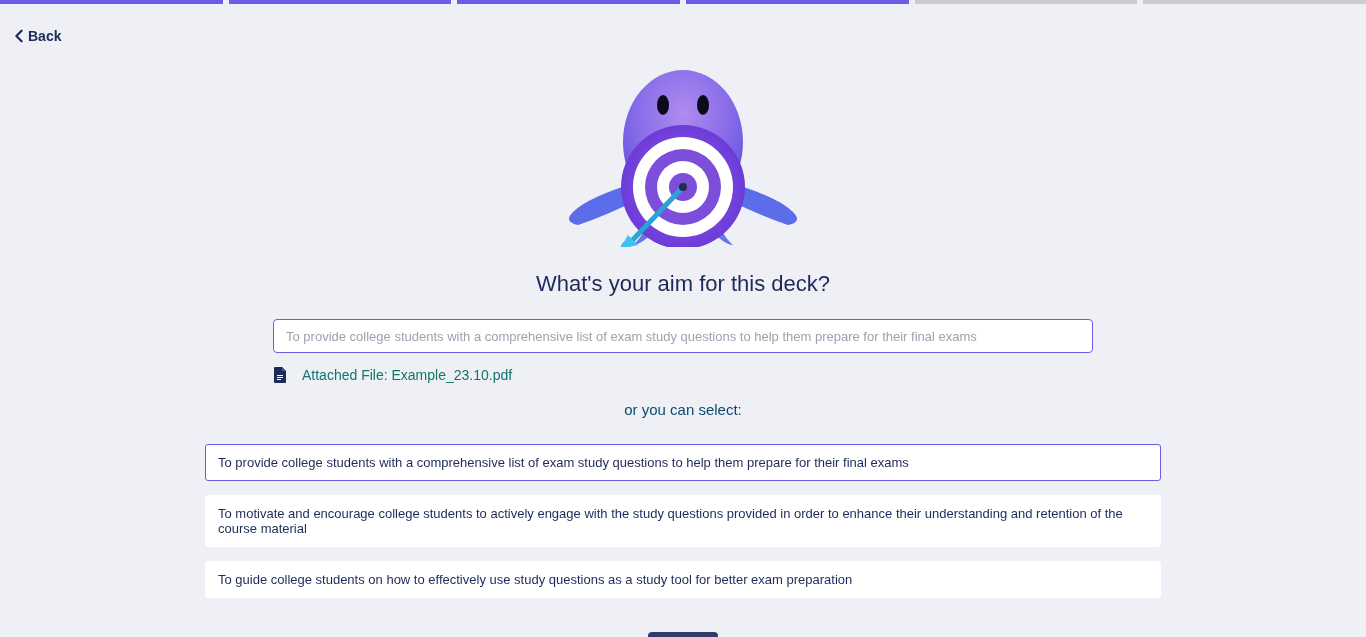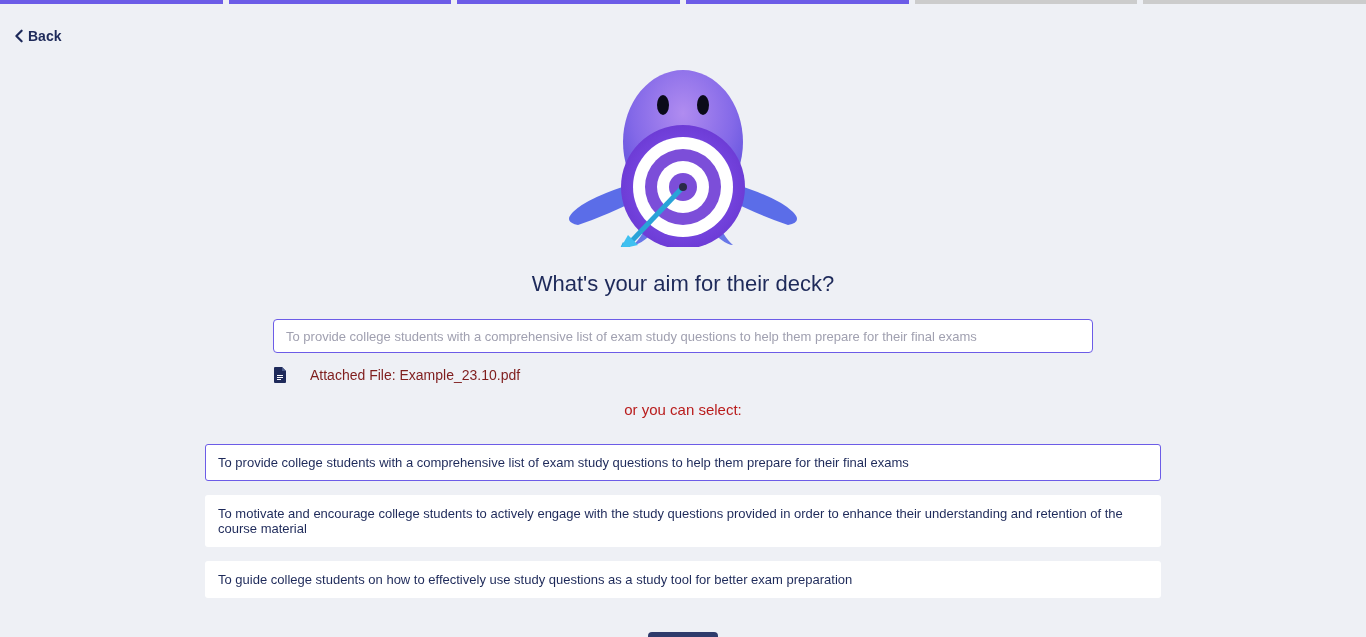--- a/index.html
+++ b/index.html
@@ -74,31 +74,31 @@
       color: #888;
       outline: none;
     }
     .aim-input::placeholder {
       color: #a0a0b0;
     }
     .attached-file {
       width: 820px;
       display: flex;
       align-items: center;
-      gap: 23px;
+      gap: 15px;
       margin-top: 14px;
-      color: #7f1d1d;
+      color: #0f766e;
       font-size: 14px;
     }
     .file-icon {
       width: 14px;
       height: 16px;
     }
     .select-label {
-      color: #b91c1c;
+      color: #0c4a6e;
       font-size: 15px;
       margin-top: 18px;
       margin-bottom: 26px;
     }
     .option {
       width: 956px;
       background: #fff;
       border: 1px solid transparent;
       border-radius: 3px;
       padding: 10px 12px;
@@ -175,21 +175,21 @@
       <circle cx="135" cy="140" r="26" fill="#ffffff"></circle>
       <circle cx="135" cy="140" r="14" fill="#7c4ed9"></circle>
 
       <line x1="78" y1="200" x2="135" y2="140" stroke="#2aa3d8" stroke-width="5"></line>
       <circle cx="135" cy="140" r="4" fill="#2a2a4a"></circle>
       <path d="M75 195 L68 210 L85 206 Z" fill="#2aa3d8"></path>
       <path d="M80 188 L72 202 L90 198 Z" fill="#3fc0f0"></path>
     </svg>
   </div>
 
-  <h1 class="heading">What's your aim for their deck?</h1>
+  <h1 class="heading">What's your aim for this deck?</h1>
 
   <input type="text" class="aim-input" placeholder="To provide college students with a comprehensive list of exam study questions to help them prepare for their final exams" style="">
 
   <div class="attached-file">
     <svg class="file-icon" viewBox="0 0 14 16">
       <path d="M2 0 L9 0 L13 4 L13 15 Q13 16 12 16 L2 16 Q1 16 1 15 L1 1 Q1 0 2 0 Z" fill="#1e2a5a"></path>
       <path d="M9 0 L9 4 L13 4 Z" fill="#4a5a8a"></path>
       <rect x="4" y="8" width="6" height="1" fill="#fff"></rect>
       <rect x="4" y="10" width="6" height="1" fill="#fff"></rect>
       <rect x="4" y="12" width="4" height="1" fill="#fff"></rect>

